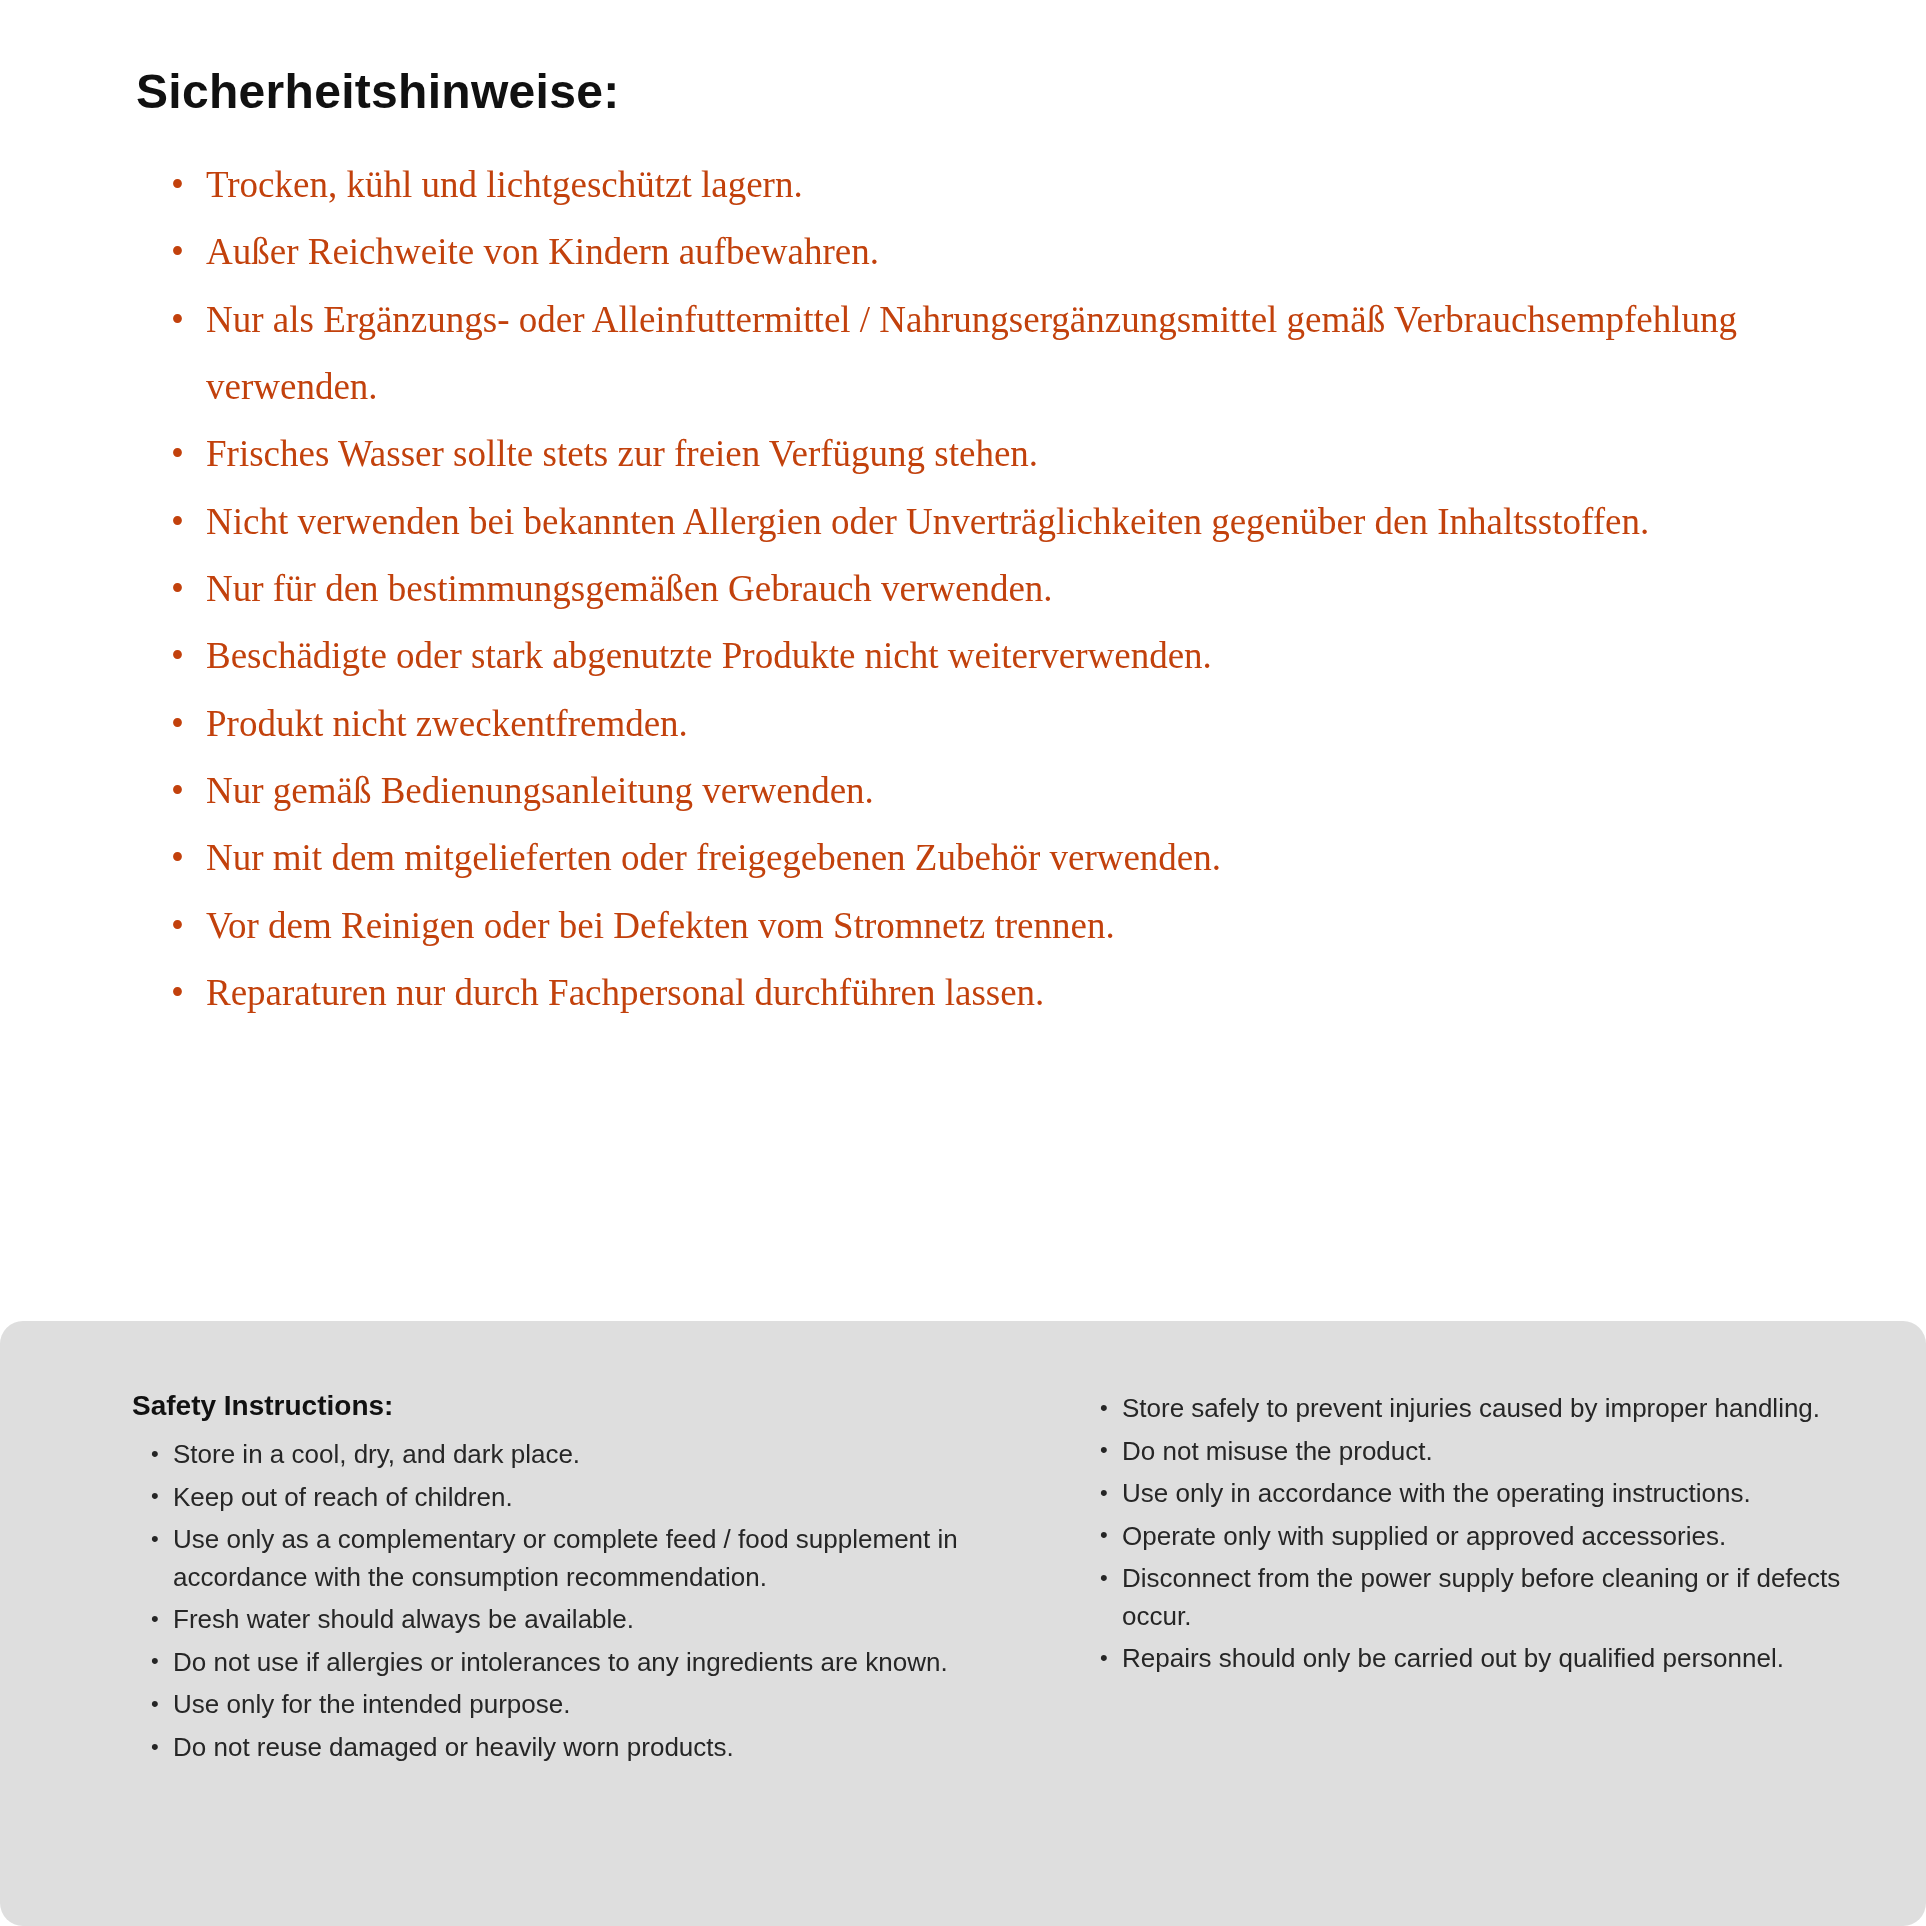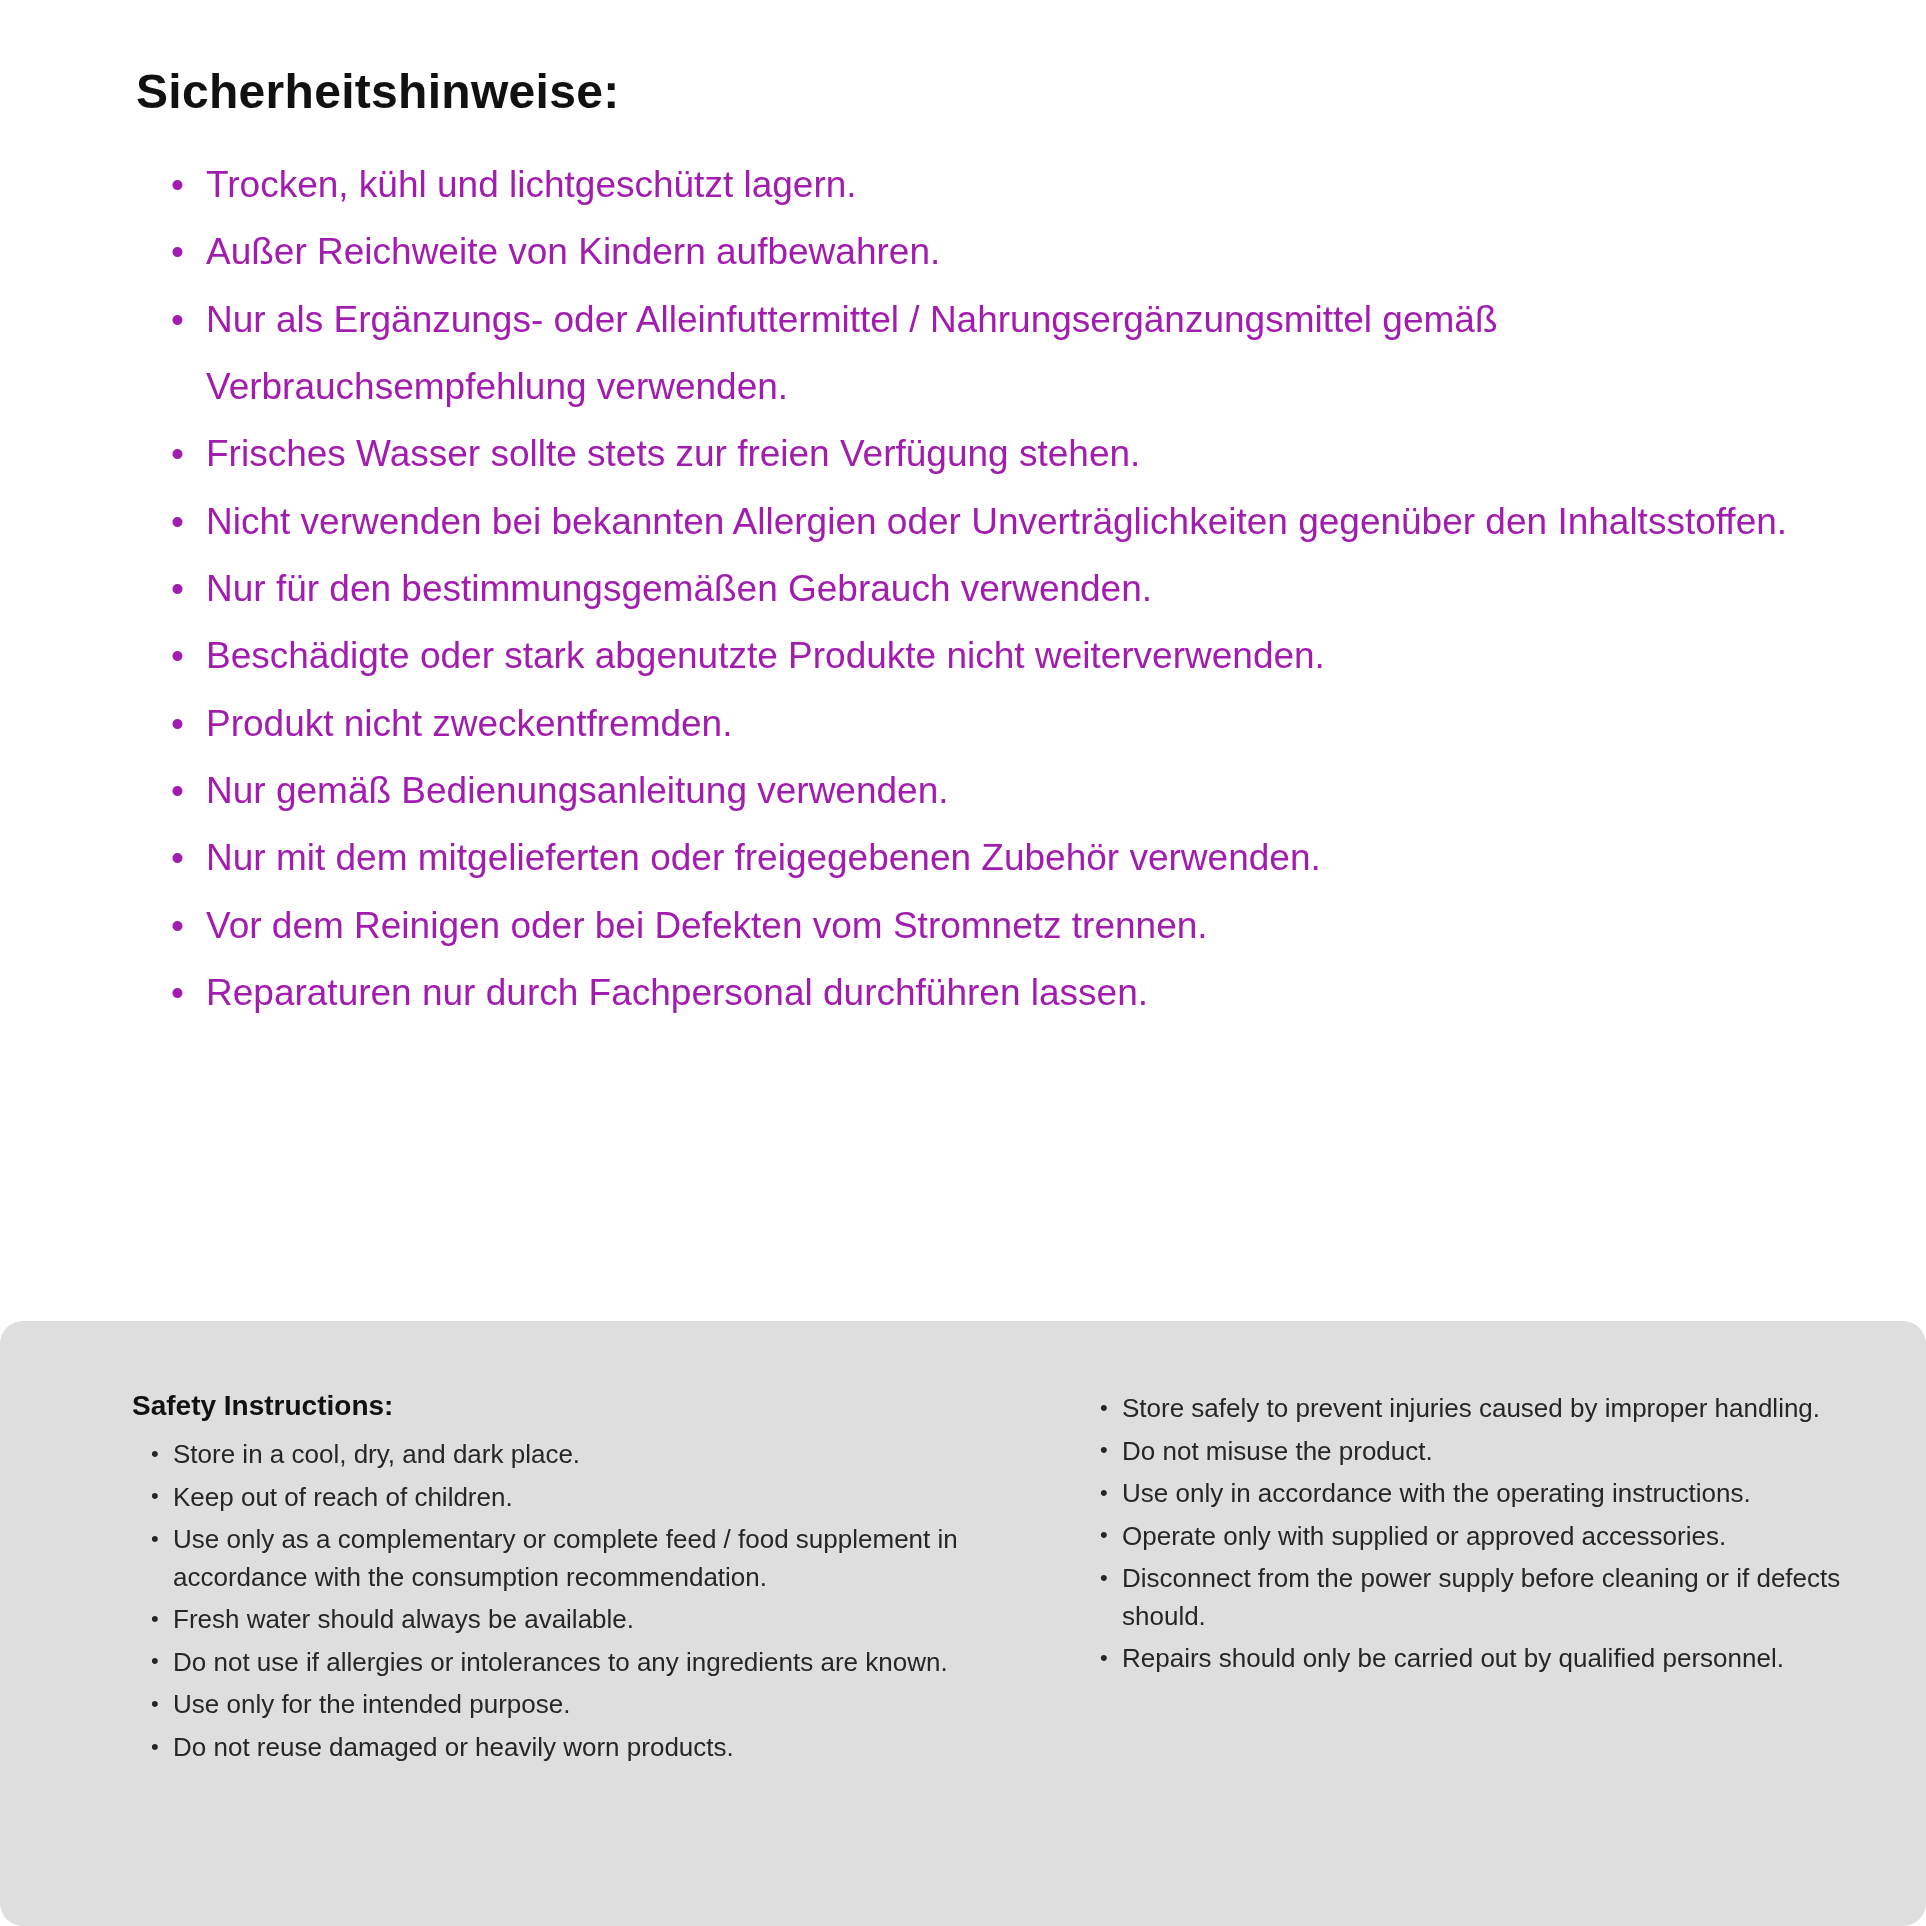--- a/index.html
+++ b/index.html
@@ -27,22 +27,23 @@
     font-size: 48px;
     font-weight: 700;
     color: #111111;
     letter-spacing: 0.3px;
   }
   ul.german-list {
     list-style: none;
     margin: 32px 0 0 31px;
     font-size: 37px;
     line-height: 1.82;
-    color: #a21caf;
+    color: #c2410c;
     max-width: 1656px;
+    font-family: Liberation Serif, serif;
   }
   ul.german-list li {
     position: relative;
     padding-left: 39px;
   }
   ul.german-list li::before {
     content: "•";
     position: absolute;
     left: 3.9px;
   }
@@ -119,20 +120,20 @@
           <li>Use only for the intended purpose.</li>
           <li>Do not reuse damaged or heavily worn products.</li>
         </ul>
     </div>
     <div class="col-right">
       <ul class="english-list">
           <li>Store safely to prevent injuries caused by improper handling.</li>
           <li>Do not misuse the product.</li>
           <li>Use only in accordance with the operating instructions.</li>
           <li>Operate only with supplied or approved accessories.</li>
-          <li>Disconnect from the power supply before cleaning or if defects should.</li>
+          <li>Disconnect from the power supply before cleaning or if defects occur.</li>
           <li>Repairs should only be carried out by qualified personnel.</li>
         </ul>
     </div>
   </section>
 
 </div>
 
 
 </body></html>

